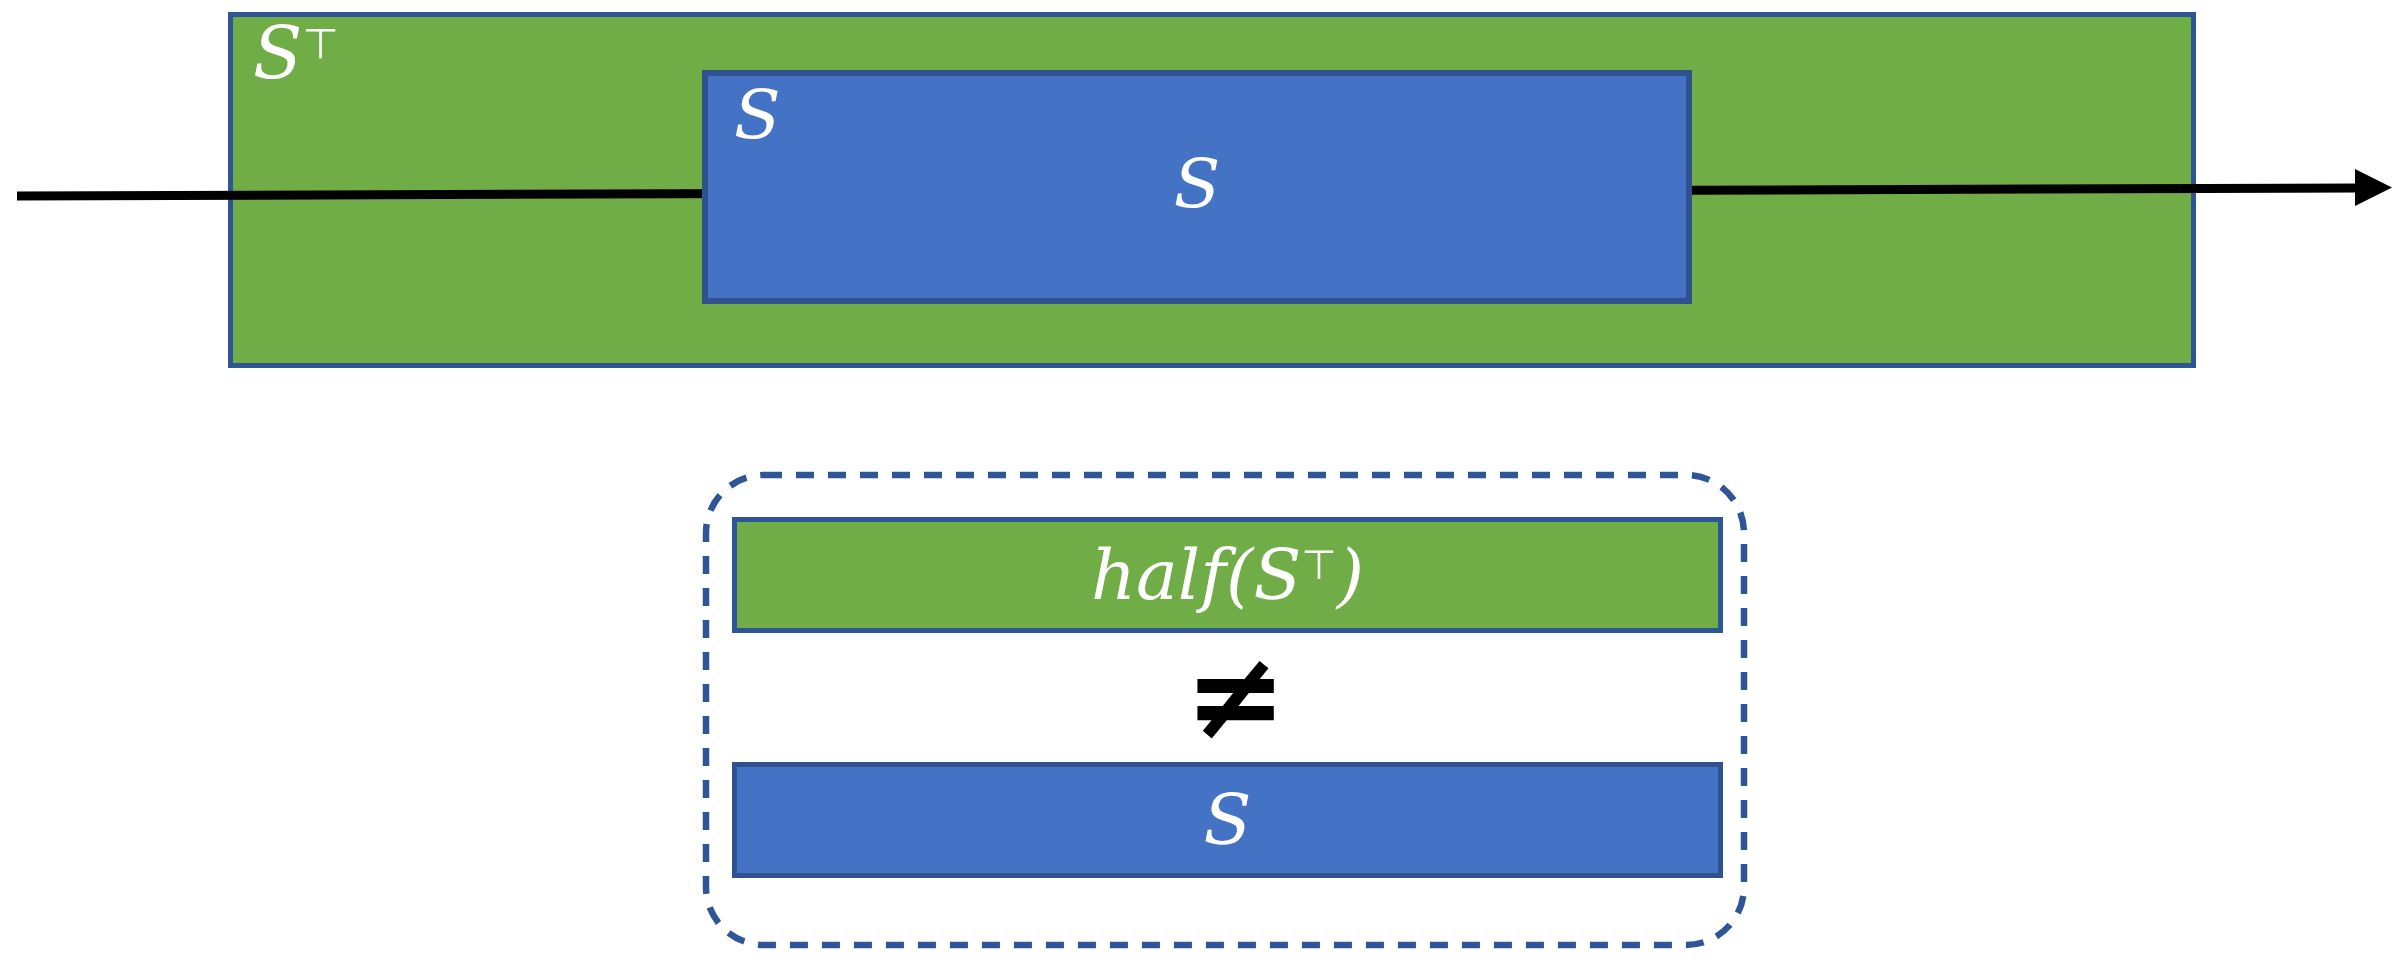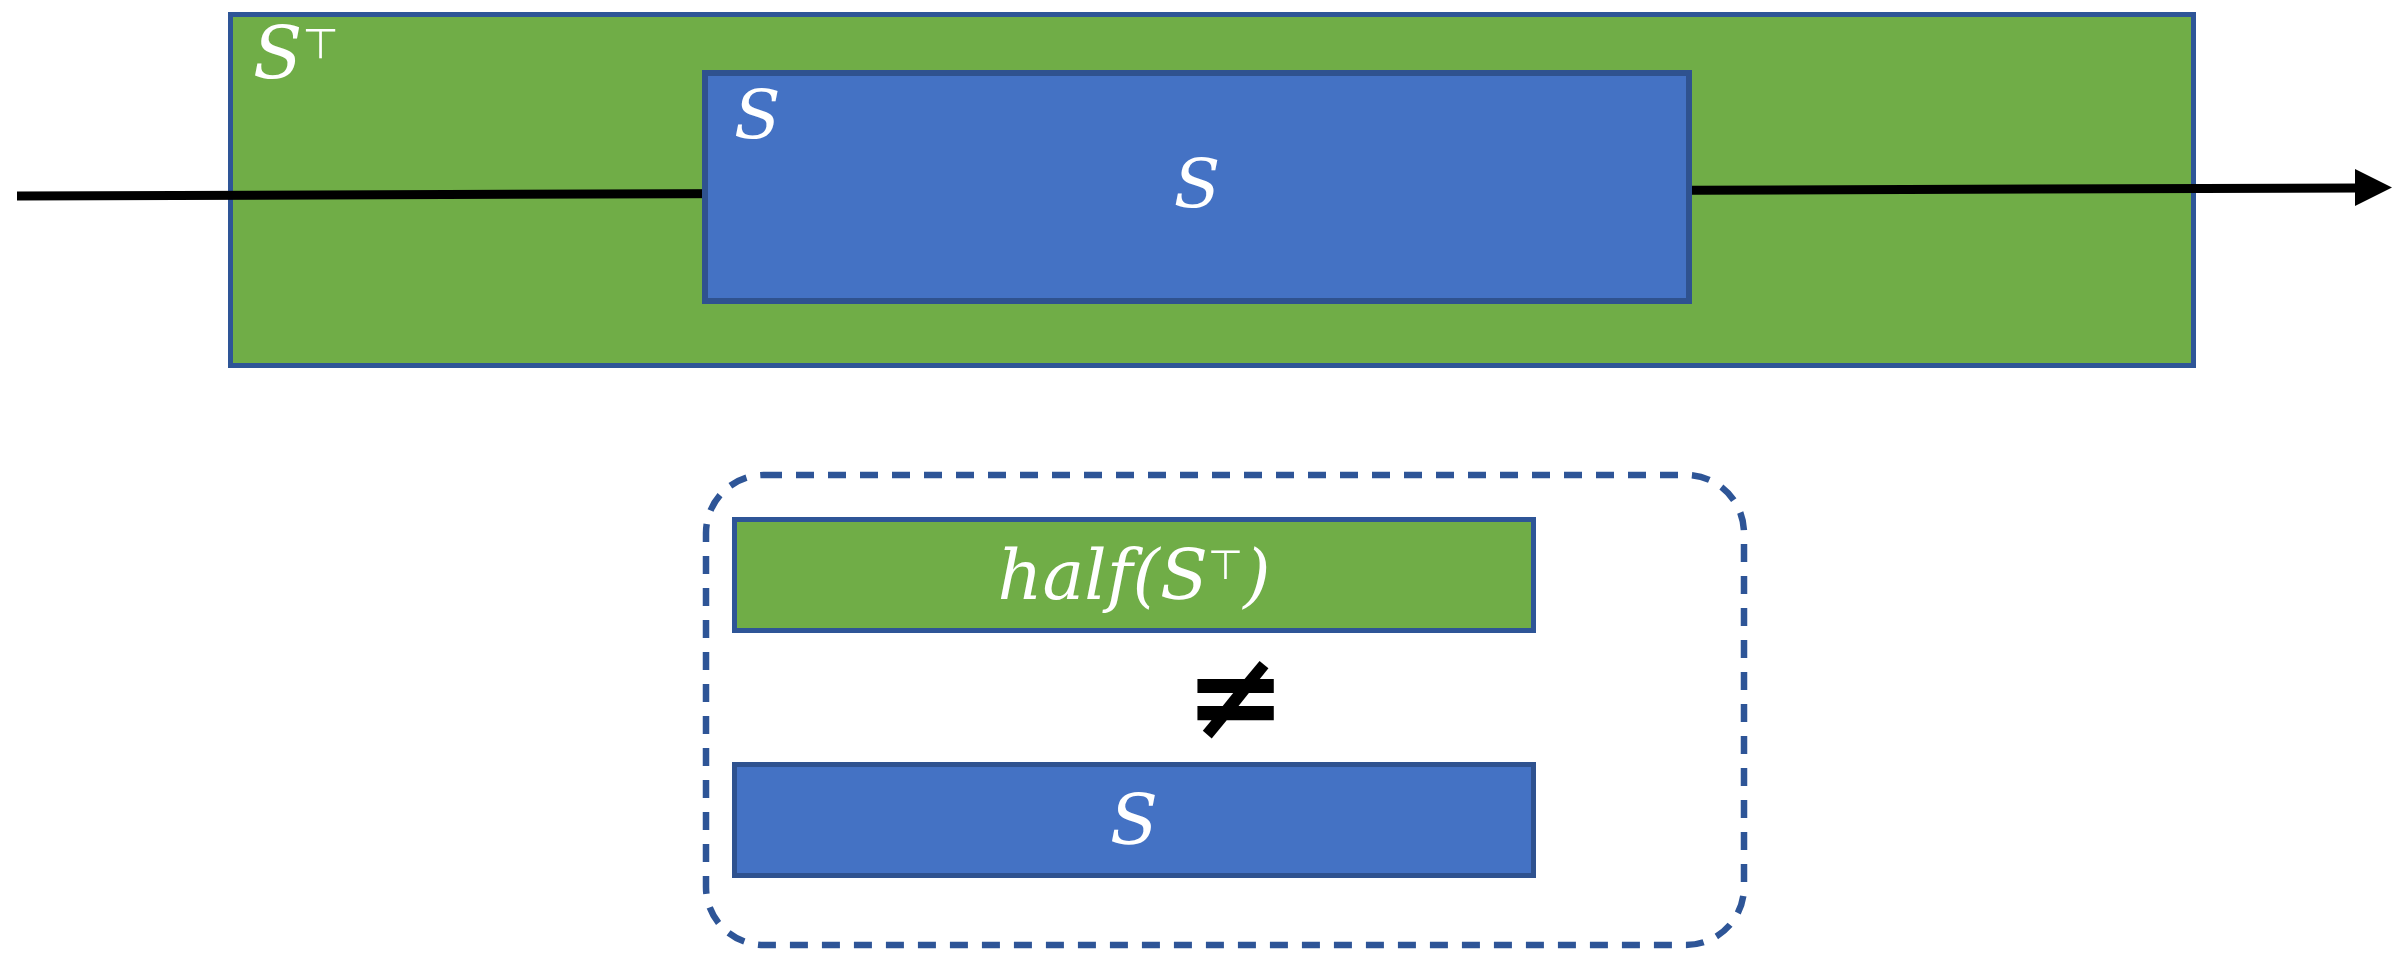--- a/index.html
+++ b/index.html
@@ -69,21 +69,21 @@
   .dashed-layer {
     position: absolute;
     left: 0; top: 0;
     width: 2401px; height: 974px;
     z-index: 1;
     pointer-events: none;
   }
   .bar {
     position: absolute;
     left: 732px;
-    width: 804px; height: 116px;
+    width: 991px; height: 116px;
     box-sizing: border-box;
     display: flex;
     align-items: center;
     justify-content: center;
     z-index: 2;
   }
   .bar-green {
     top: 517px;
     background: #70AD47;
     border: 5px solid #2E5597;

